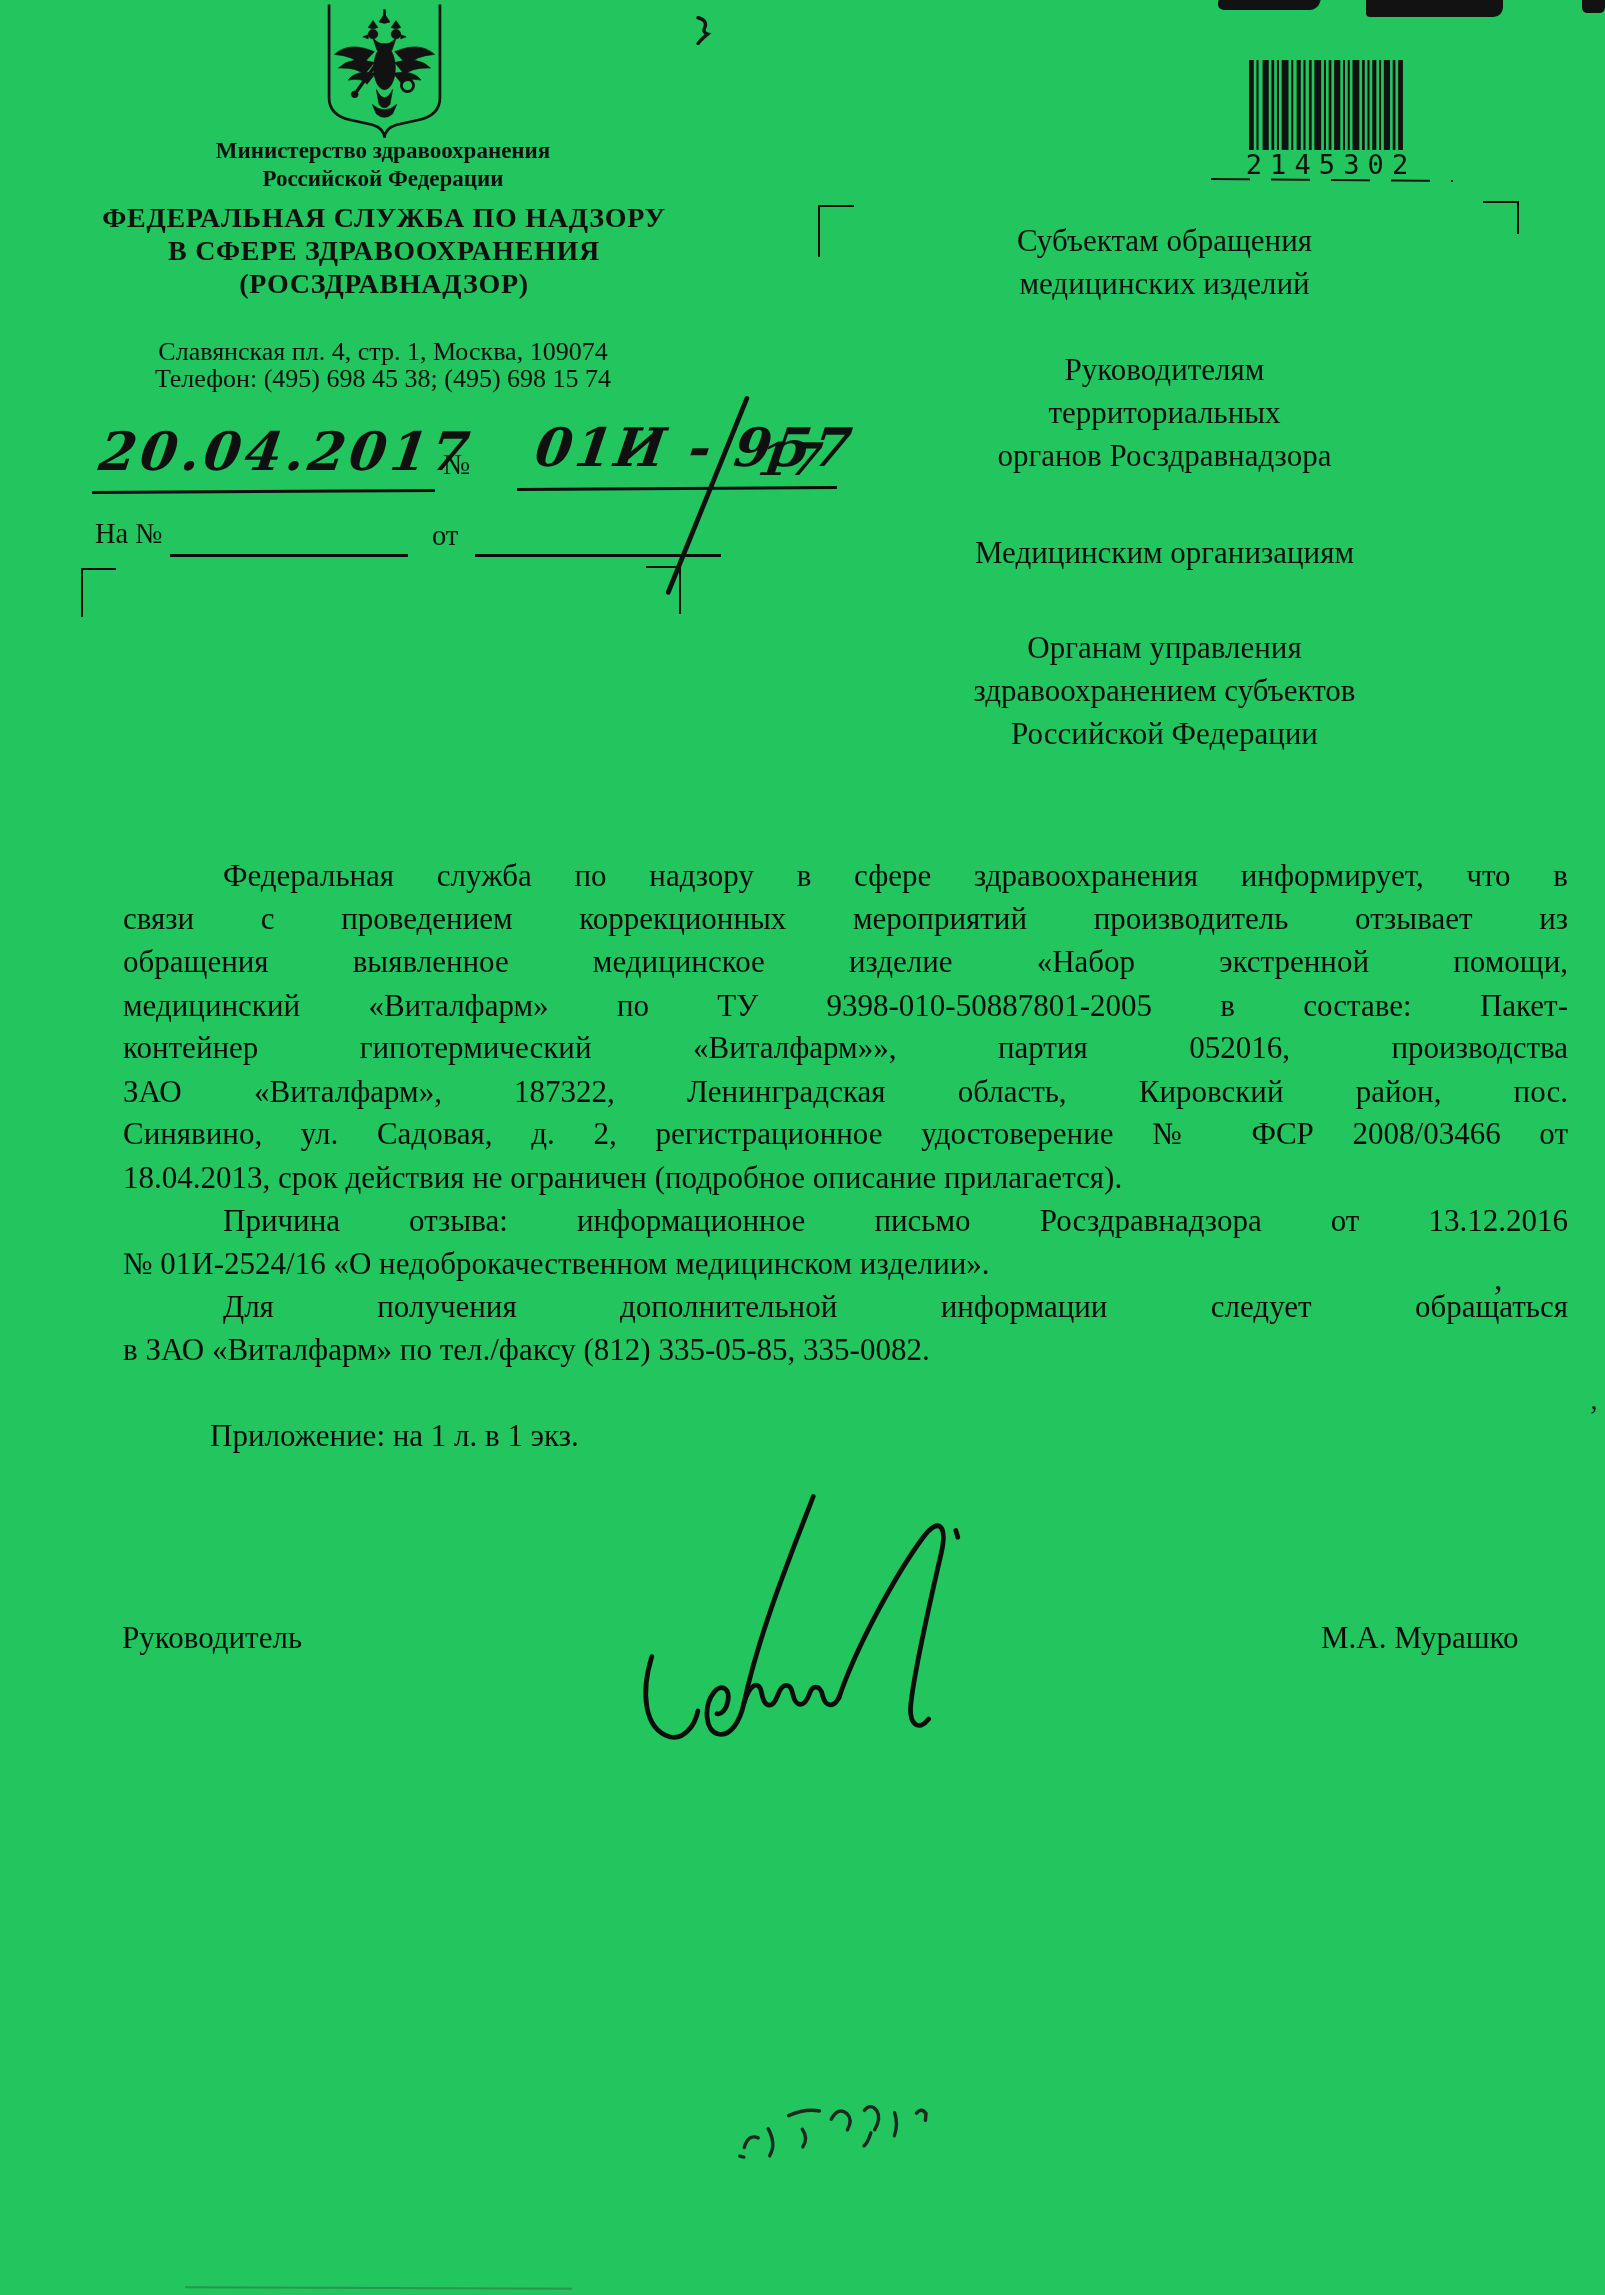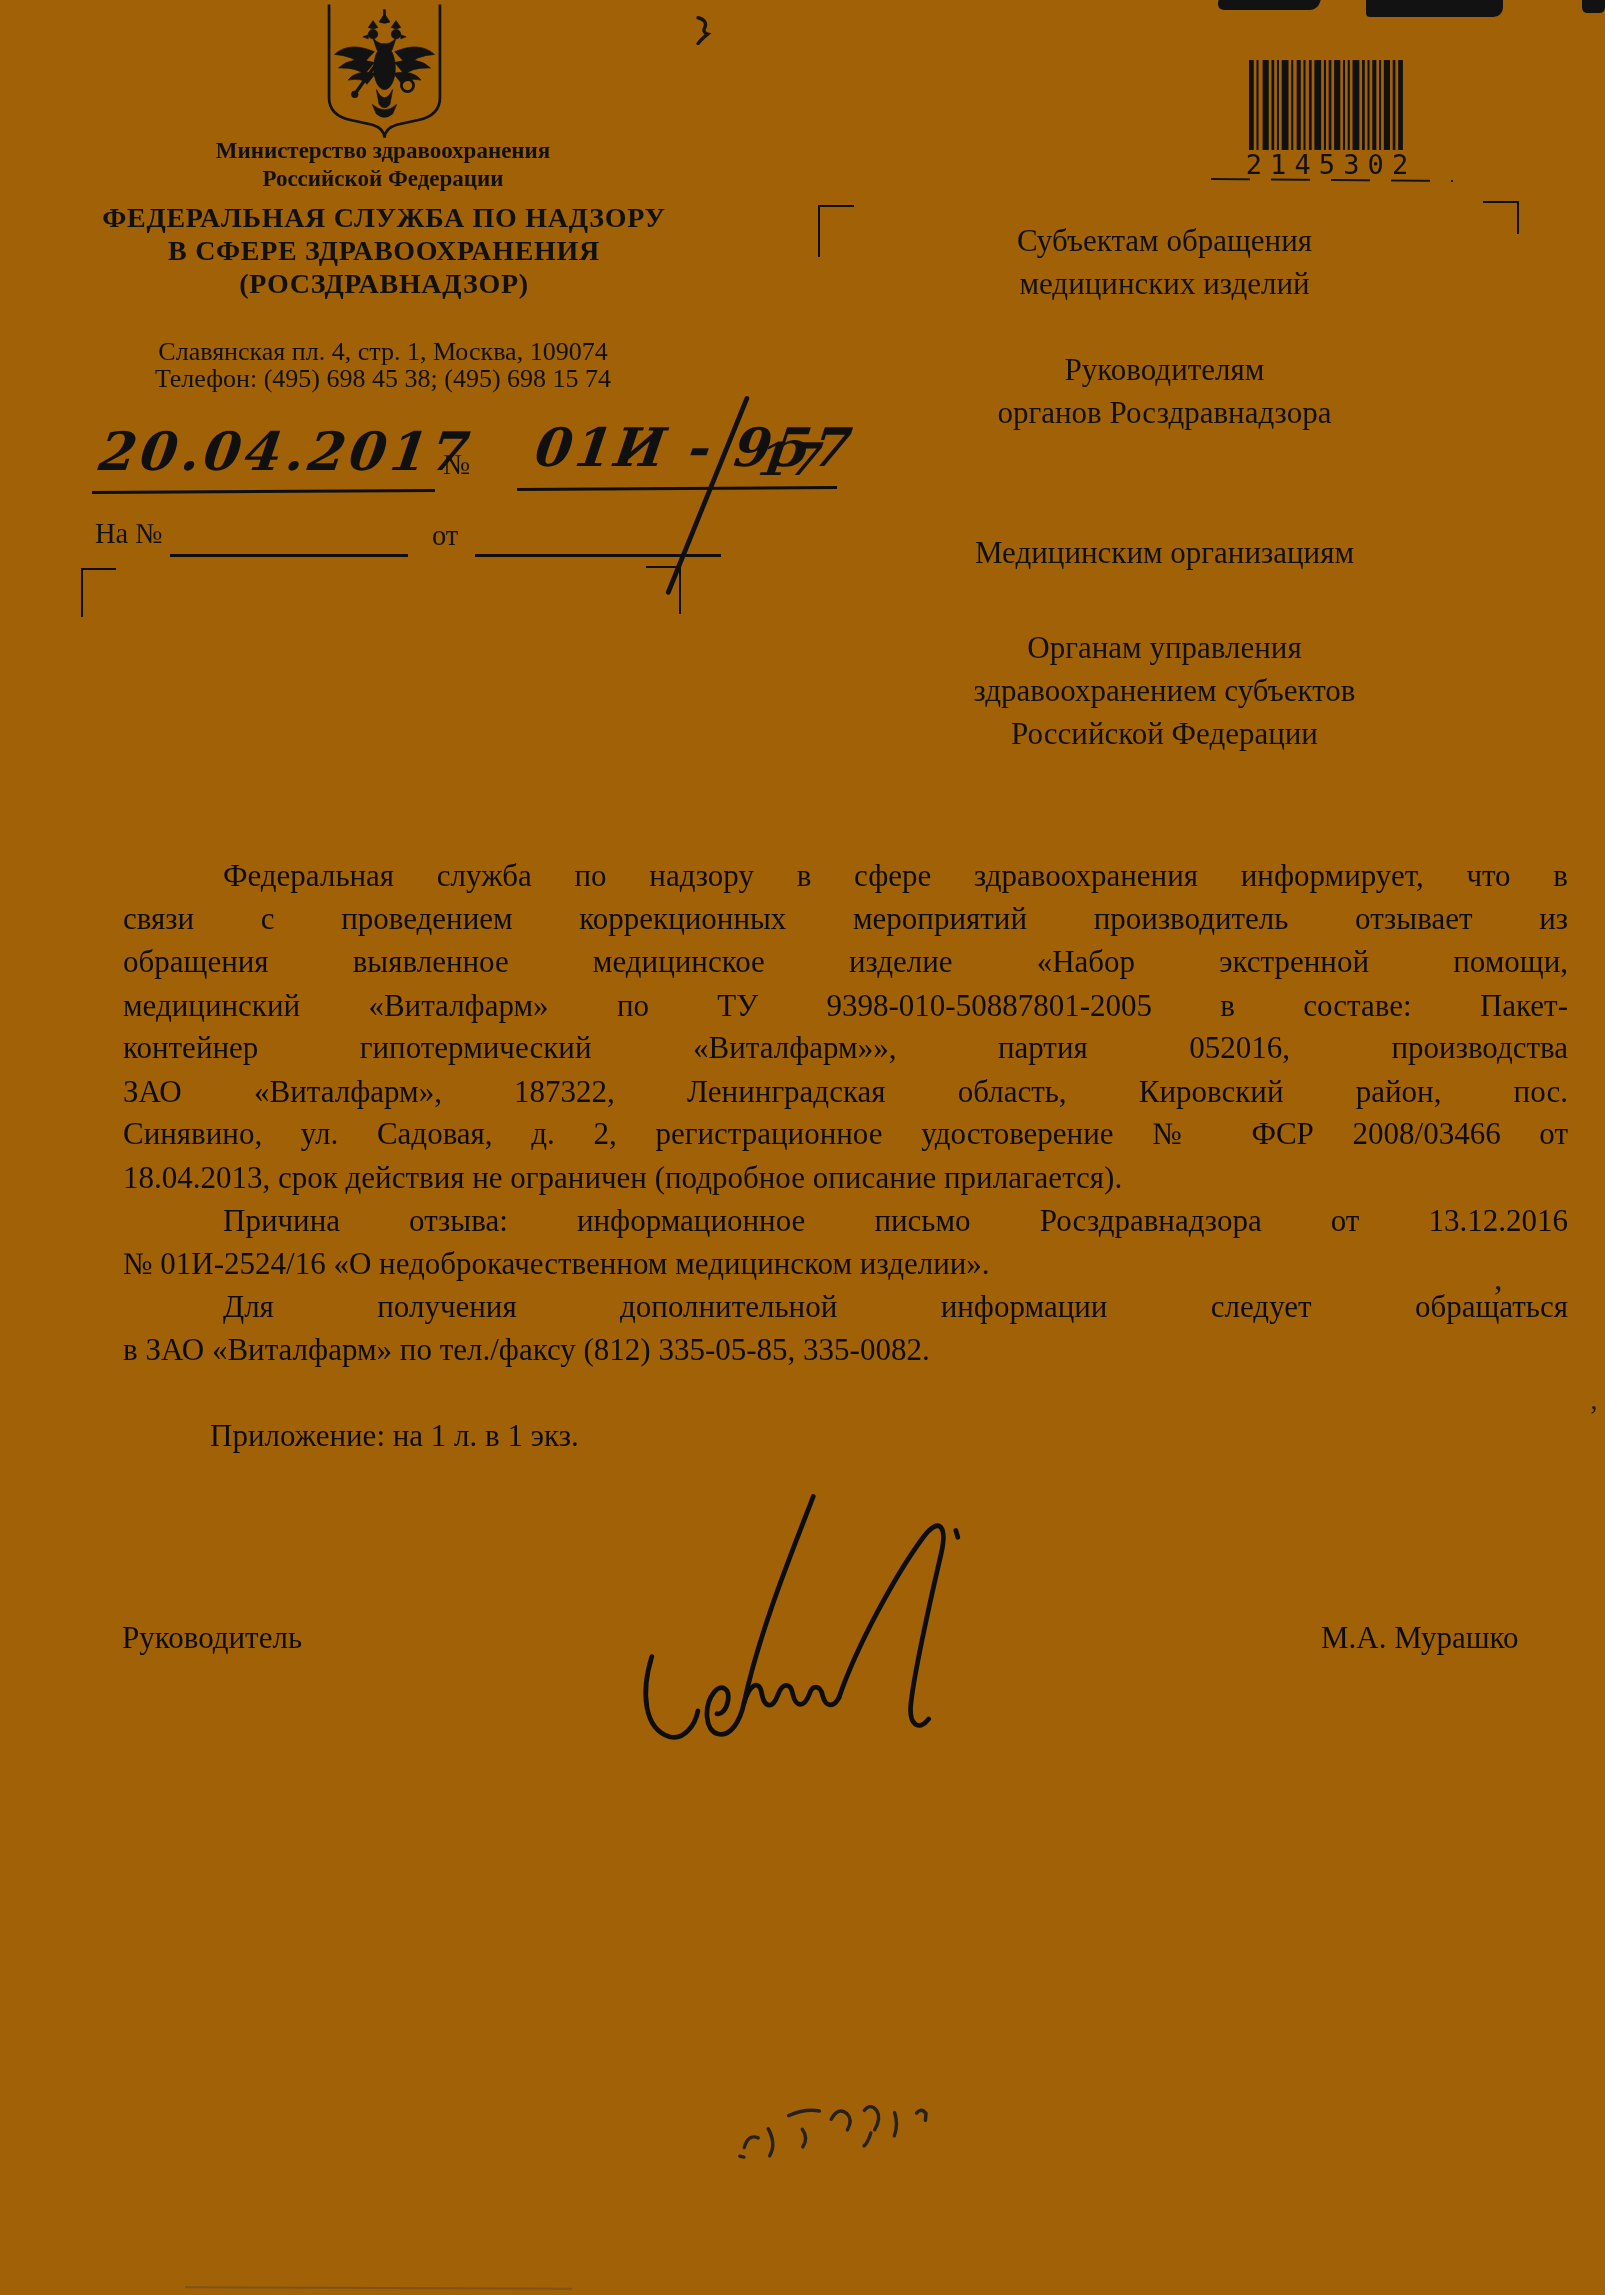--- a/index.html
+++ b/index.html
@@ -1,20 +1,20 @@
 <!DOCTYPE html>
 <html style="font-size:11px"><head>
 <meta charset="utf-8">
 <title>Document</title>
 <style>
   html,body{margin:0;padding:0;background:#ffffff;}
   #page{
     position:relative;
     width:1605px;height:2295px;
-    background:#a16207;
+    background:#22c55e;
     font-family:"Liberation Serif", serif;
     color:#101010;
     overflow:hidden;
   }
   .abs{position:absolute;}
   .center{text-align:center;}
   
   .ministry{font-weight:bold;font-size:23px;line-height:28px;}
   .agency{font-weight:bold;font-size:28px;line-height:33px;letter-spacing:0.7px;}
   .addr{font-size:26px;line-height:26.5px;}
@@ -160,20 +160,21 @@
 
   <div class="br" style="left:818px;top:205px;width:34px;height:50px;border-left-width:2.7px;border-top-width:2.7px;"></div>
   <div class="br" style="left:1483px;top:201px;width:34px;height:31px;border-right-width:2.7px;border-top-width:2.7px;"></div>
 
   <div class="abs recip" style="left:842px;top:219px;width:645px;">
     <div>Субъектам обращения</div>
     <div>медицинских изделий</div>
   </div>
   <div class="abs recip" style="left:842px;top:348px;width:645px;">
     <div>Руководителям</div>
+    <div>территориальных</div>
     <div>органов Росздравнадзора</div>
   </div>
   <div class="abs recip" style="left:842px;top:531px;width:645px;">
     <div>Медицинским организациям</div>
   </div>
   <div class="abs recip" style="left:842px;top:626px;width:645px;">
     <div>Органам управления</div>
     <div>здравоохранением субъектов</div>
     <div>Российской Федерации</div>
   </div>

